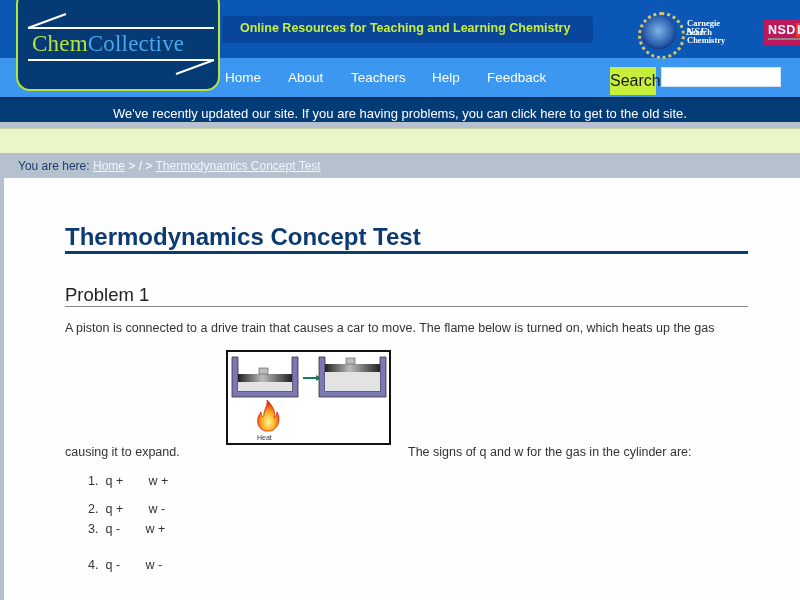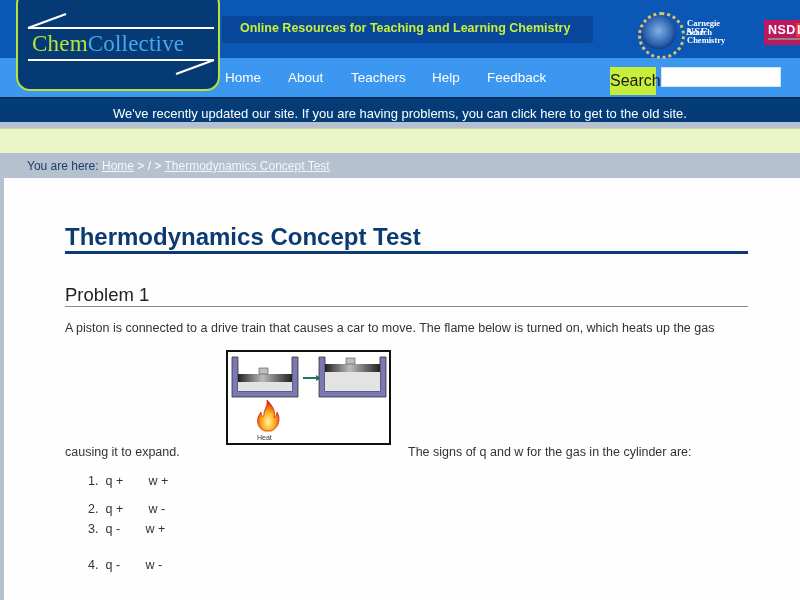--- a/index.html
+++ b/index.html
@@ -21,21 +21,21 @@
   .nsdl { position: absolute; left: 764px; top: 20px; width: 49px; height: 25px; background: #be185d; }
   .nsdl-text { position: absolute; left: 4px; top: 3px; font-size: 12.5px; font-weight: 900; color: #fff; letter-spacing: 0.5px; }
   .nsdl-text .l { background: #e33; color: #fff; padding: 0 1px; }
   .nsdl-sub { position: absolute; left: 4px; top: 18px; width: 45px; height: 2px; background: #888; }
   .search-btn { position: absolute; left: 610px; top: 67px; width: 46px; height: 28px; background: #c7ee3a; font-size: 16px; color: #1a1a1a; text-align: center; line-height: 20px; border: none; }
   .search-input { position: absolute; left: 661px; top: 67px; width: 120px; height: 20px; background: #ffffff; border: 1px solid #d0e4f7; }
   .notice { position: absolute; left: 0; top: 97px; width: 800px; height: 25px; background: #043c78; border-top: 2px solid #022e5e; }
   .notice-text { position: absolute; left: 0; top: 7px; width: 800px; text-align: center; font-size: 13px; color: #ffffff; }
   .lime-band { position: absolute; left: 0; top: 128px; width: 800px; height: 25px; background: #eaf5c8; border-top: 1px solid #c6d8a8; }
   .breadcrumb { position: absolute; left: 0; top: 153px; width: 800px; height: 25px; background: #b5c1cf; }
-  .bc { position: absolute; top: 159px; left: 27px; font-size: 12px; color: #1d3d6e; white-space: nowrap; }
+  .bc { position: absolute; top: 159px; left: 18px; font-size: 12px; color: #1d3d6e; white-space: nowrap; }
   .bc a { color: #f2f6fa; text-decoration: underline; }
   .bc .sep { color: #ffffff; }
   .content { position: absolute; left: 4px; top: 178px; width: 796px; height: 422px; background: #fefefe; }
   .title { position: absolute; left: 65px; top: 223px; font-size: 24px; font-weight: bold; color: #0c3a73; white-space: nowrap; }
   .title-rule { position: absolute; left: 65px; top: 251px; width: 683px; height: 3px; background: #0c3a73; }
   .problem { position: absolute; left: 65px; top: 284px; font-size: 18.5px; color: #222; white-space: nowrap; }
   .problem-rule { position: absolute; left: 65px; top: 306px; width: 683px; height: 1px; background: #888; }
   .para { position: absolute; left: 65px; top: 321px; width: 683px; font-size: 12.5px; color: #333; text-align: justify; white-space: nowrap; }
   .figure { position: absolute; left: 226px; top: 350px; width: 165px; height: 95px; border: 2px solid #111; background: #fff; }
   .causing { position: absolute; left: 65px; top: 445px; font-size: 12.5px; color: #333; white-space: nowrap; }

